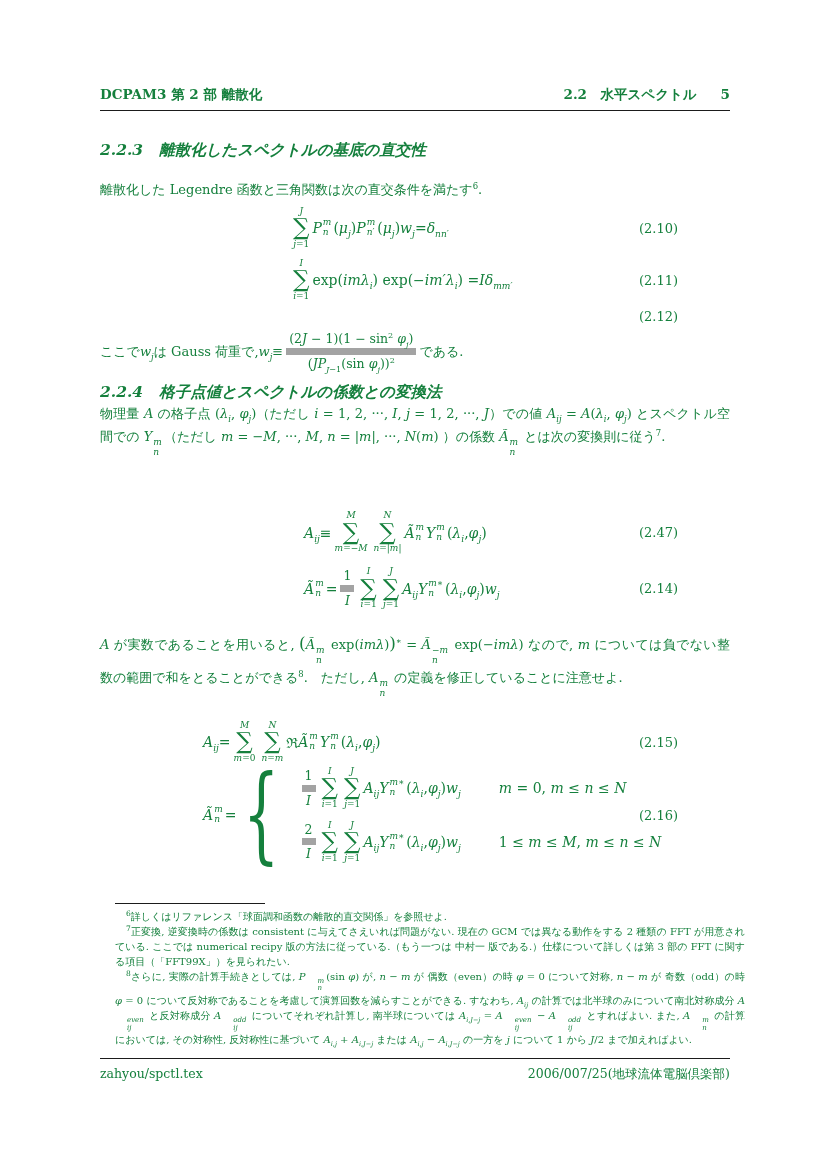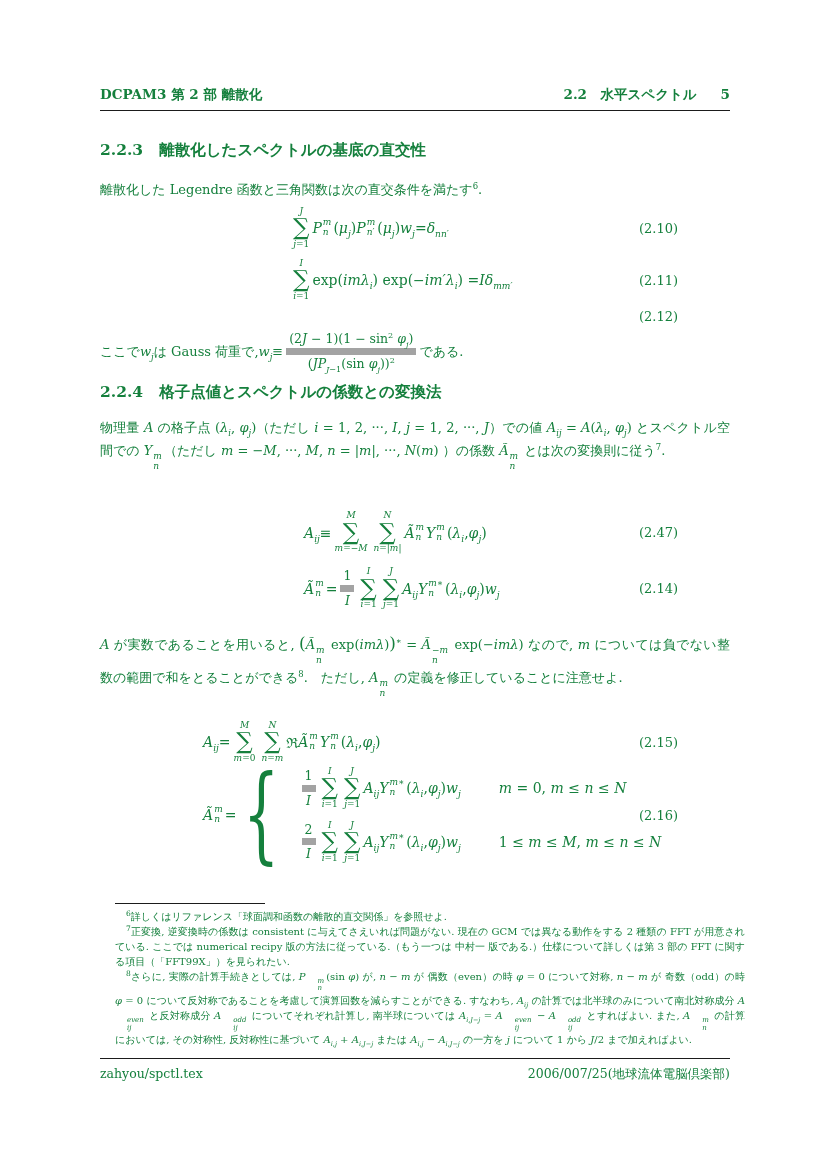--- a/index.html
+++ b/index.html
@@ -9,29 +9,29 @@
     color:#15803d; font-family:"DejaVu Serif", serif; overflow:hidden;
   }
   .content { position:absolute; left:100px; top:0; width:630px; height:1169px; }
 
   
   .hdr { position:absolute; top:86px; left:0; width:630px; display:flex; align-items:baseline; font-weight:bold; font-size:13.5px; }
   .hdr-right { margin-left:auto; display:flex; gap:24px; align-items:baseline; }
   .hdr-rule { position:absolute; top:110px; left:0; width:630px; border-top:1.5px solid #1b1b1b; }
 
   
-  .sec-h { position:absolute; left:0; display:flex; gap:16px; font-weight:bold; font-size:15.5px; }
+  .sec-h { position:absolute; left:0; display:flex; gap:16px; font-weight:bold; font-size:15.5px;font-style:italic; }
   .h223 { top:140px; }
   .h224 { top:382px; }
 
   
   .body-p { position:absolute; left:0; width:630px; font-size:13px; line-height:23px; text-align:justify; }
   .p-intro { top:178px; }
   .p-wj { top:326px; height:50px; display:flex; align-items:center; text-align:left; }
-  .p-grid { top:416px; }
+  .p-grid { top:402px; }
   .p-real { top:632px; }
 
   
   .eqrow { position:absolute; left:0; width:630px; display:flex; align-items:center; font-size:14px; }
   .eq210 { top:202px; height:52px; }
   .eq211 { top:254px; height:52px; }
   .eq212 { top:302px; height:28px; }
   .eq213 { top:505px; height:55px; }
   .eq214 { top:561px; height:55px; }
   .eq215 { top:716px; height:52px; }

